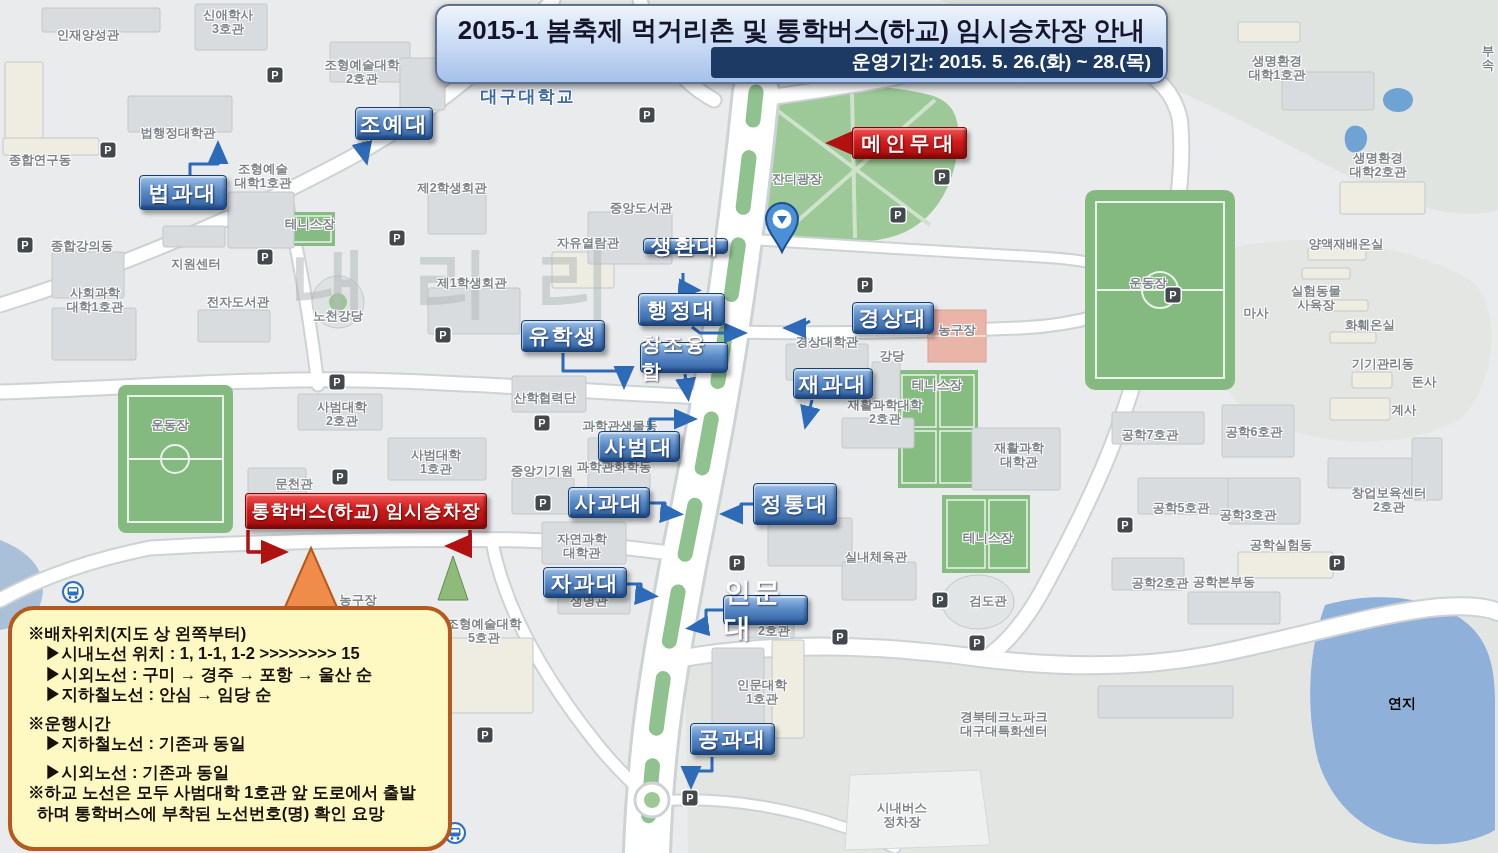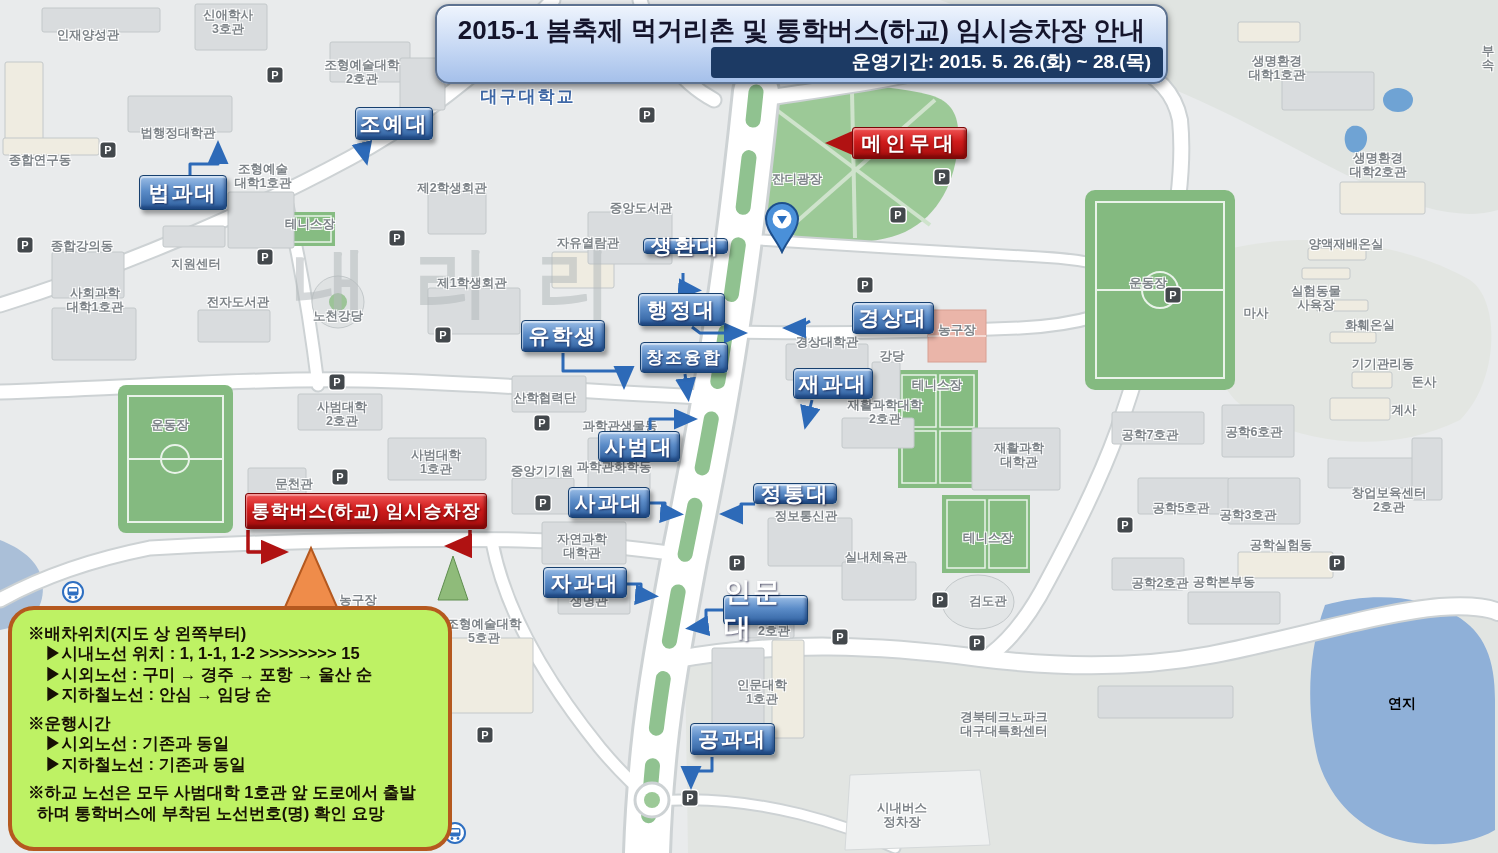--- a/index.html
+++ b/index.html
@@ -36,21 +36,21 @@
   .banner{position:absolute;z-index:5;left:435px;top:4px;width:733px;height:80px;
           background:linear-gradient(180deg,#eef4fd 0%,#c6d8f4 55%,#a5c0ea 100%);
           border:2px solid #5d7290;border-radius:14px;box-sizing:border-box;
           box-shadow:0 3px 7px rgba(0,0,0,.5),inset 0 1px 0 #fff;}
   .banner-title{position:absolute;left:0;right:0;top:7px;text-align:center;
           font-size:26px;font-weight:bold;color:#14142b;white-space:nowrap;}
   .banner-period{position:absolute;right:3px;bottom:4px;width:452px;box-sizing:border-box;
           background:#1c3a64;color:#fff;font-size:19px;font-weight:bold;text-align:right;
           padding:2px 12px 3px 0;border-radius:4px;}
   .callout{position:absolute;z-index:5;left:8px;top:606px;width:444px;height:245px;
-          background:#bef264;border:4px solid #b5591f;border-radius:26px;box-sizing:border-box;
+          background:#fef9c3;border:4px solid #b5591f;border-radius:26px;box-sizing:border-box;
           padding:13px 6px 6px 16px;}
   .c-line{font-size:16.5px;font-weight:bold;color:#171004;line-height:1.24;white-space:nowrap;}
   .c-line .hl{color:#d91111;}
   .c-line.ind1{padding-left:17px;}
   .c-line.ind05{padding-left:9px;}
   .c-line.gap{margin-bottom:8px;}
   .pin{position:absolute;left:764px;top:202px;z-index:3;}
 </style>
 </head>
 <body>
@@ -319,48 +319,48 @@
     <circle cx="18" cy="17" r="9.5" fill="#fff"></circle>
     <polygon points="13,14 23,14 18,22" fill="#2a6fc0"></polygon>
   </svg>
 
   <div id="college-label-layer">
       <div class="blue-label" style="left: 355px; top: 107px; width: 78px; height: 33px; font-size: 21px;">조예대</div>
       <div class="blue-label" style="left: 139px; top: 175px; width: 88px; height: 35px; font-size: 21px;">법과대</div>
       <div class="blue-label" style="left: 643px; top: 238px; width: 85px; height: 16px; font-size: 21px;">생환대</div>
       <div class="blue-label" style="left: 638px; top: 293px; width: 87px; height: 33px; font-size: 21px;">행정대</div>
       <div class="blue-label" style="left: 521px; top: 320px; width: 84px; height: 32px; font-size: 21px;">유학생</div>
-      <div class="blue-label" style="left: 640px; top: 342px; width: 88px; height: 31px; font-size: 17px;">창조융합</div>
+      <div class="blue-label" style="left: 640px; top: 342px; width: 88px; height: 31px; font-size: 20px;">창조융합</div>
       <div class="blue-label" style="left: 852px; top: 302px; width: 82px; height: 32px; font-size: 21px;">경상대</div>
       <div class="blue-label" style="left: 793px; top: 368px; width: 80px; height: 31px; font-size: 21px;">재과대</div>
       <div class="blue-label" style="left: 598px; top: 431px; width: 82px; height: 31px; font-size: 21px;">사범대</div>
       <div class="blue-label" style="left: 568px; top: 487px; width: 82px; height: 31px; font-size: 21px;">사과대</div>
-      <div class="blue-label" style="left: 753px; top: 483px; width: 84px; height: 21px; font-size: 21px;">정통대</div>
+      <div class="blue-label" style="left: 753px; top: 483px; width: 84px; height: 42px; font-size: 21px;">정통대</div>
       <div class="blue-label" style="left: 543px; top: 567px; width: 84px; height: 31px; font-size: 21px;">자과대</div>
       <div class="blue-label" style="left: 723px; top: 595px; width: 85px; height: 30px; font-size: 27px;">인문대</div>
       <div class="blue-label" style="left: 690px; top: 723px; width: 85px; height: 32px; font-size: 21px;">공과대</div>
     </div>
 
   <div class="red-label stage-label">메인무대</div>
   <div class="red-label bus-label">통학버스(하교) 임시승차장</div>
 
   <div class="banner">
     <div class="banner-title">2015-1 봄축제 먹거리촌 및 통학버스(하교) 임시승차장 안내</div>
     <div class="banner-period">운영기간: 2015. 5. 26.(화) ~ 28.(목)</div>
   </div>
 
   <div class="callout">
     <div id="callout-lines">
         <div class="c-line">※배차위치(지도 상 왼쪽부터)</div>
         <div class="c-line ind1">▶시내노선 위치 : 1, 1-1, 1-2 &gt;&gt;&gt;&gt;&gt;&gt;&gt;&gt; 15</div>
         <div class="c-line ind1">▶시외노선 : 구미 → 경주 → 포항 → 울산 순</div>
         <div class="c-line ind1 gap">▶지하철노선 : 안심 → 임당 순</div>
         <div class="c-line">※운행시간</div>
+        <div class="c-line ind1 gap">▶지하철노선 : 기존과 동일</div>
         <div class="c-line ind1">▶시외노선 : 기존과 동일</div>
-        <div class="c-line ind1 gap">▶지하철노선 : 기존과 동일</div>
         <div class="c-line">※하교 노선은 모두 사범대학 1호관 앞 도로에서 출발</div>
         <div class="c-line ind05">하며 통학버스에 부착된 노선번호(명) 확인 요망</div>
       </div>
   </div>
 
 <div class="p-icon" style="left: 275px; top: 75px;">P</div>
     <div class="p-icon" style="left: 647px; top: 115px;">P</div>
     <div class="p-icon" style="left: 942px; top: 177px;">P</div>
     <div class="p-icon" style="left: 898px; top: 215px;">P</div>
     <div class="p-icon" style="left: 108px; top: 150px;">P</div>

